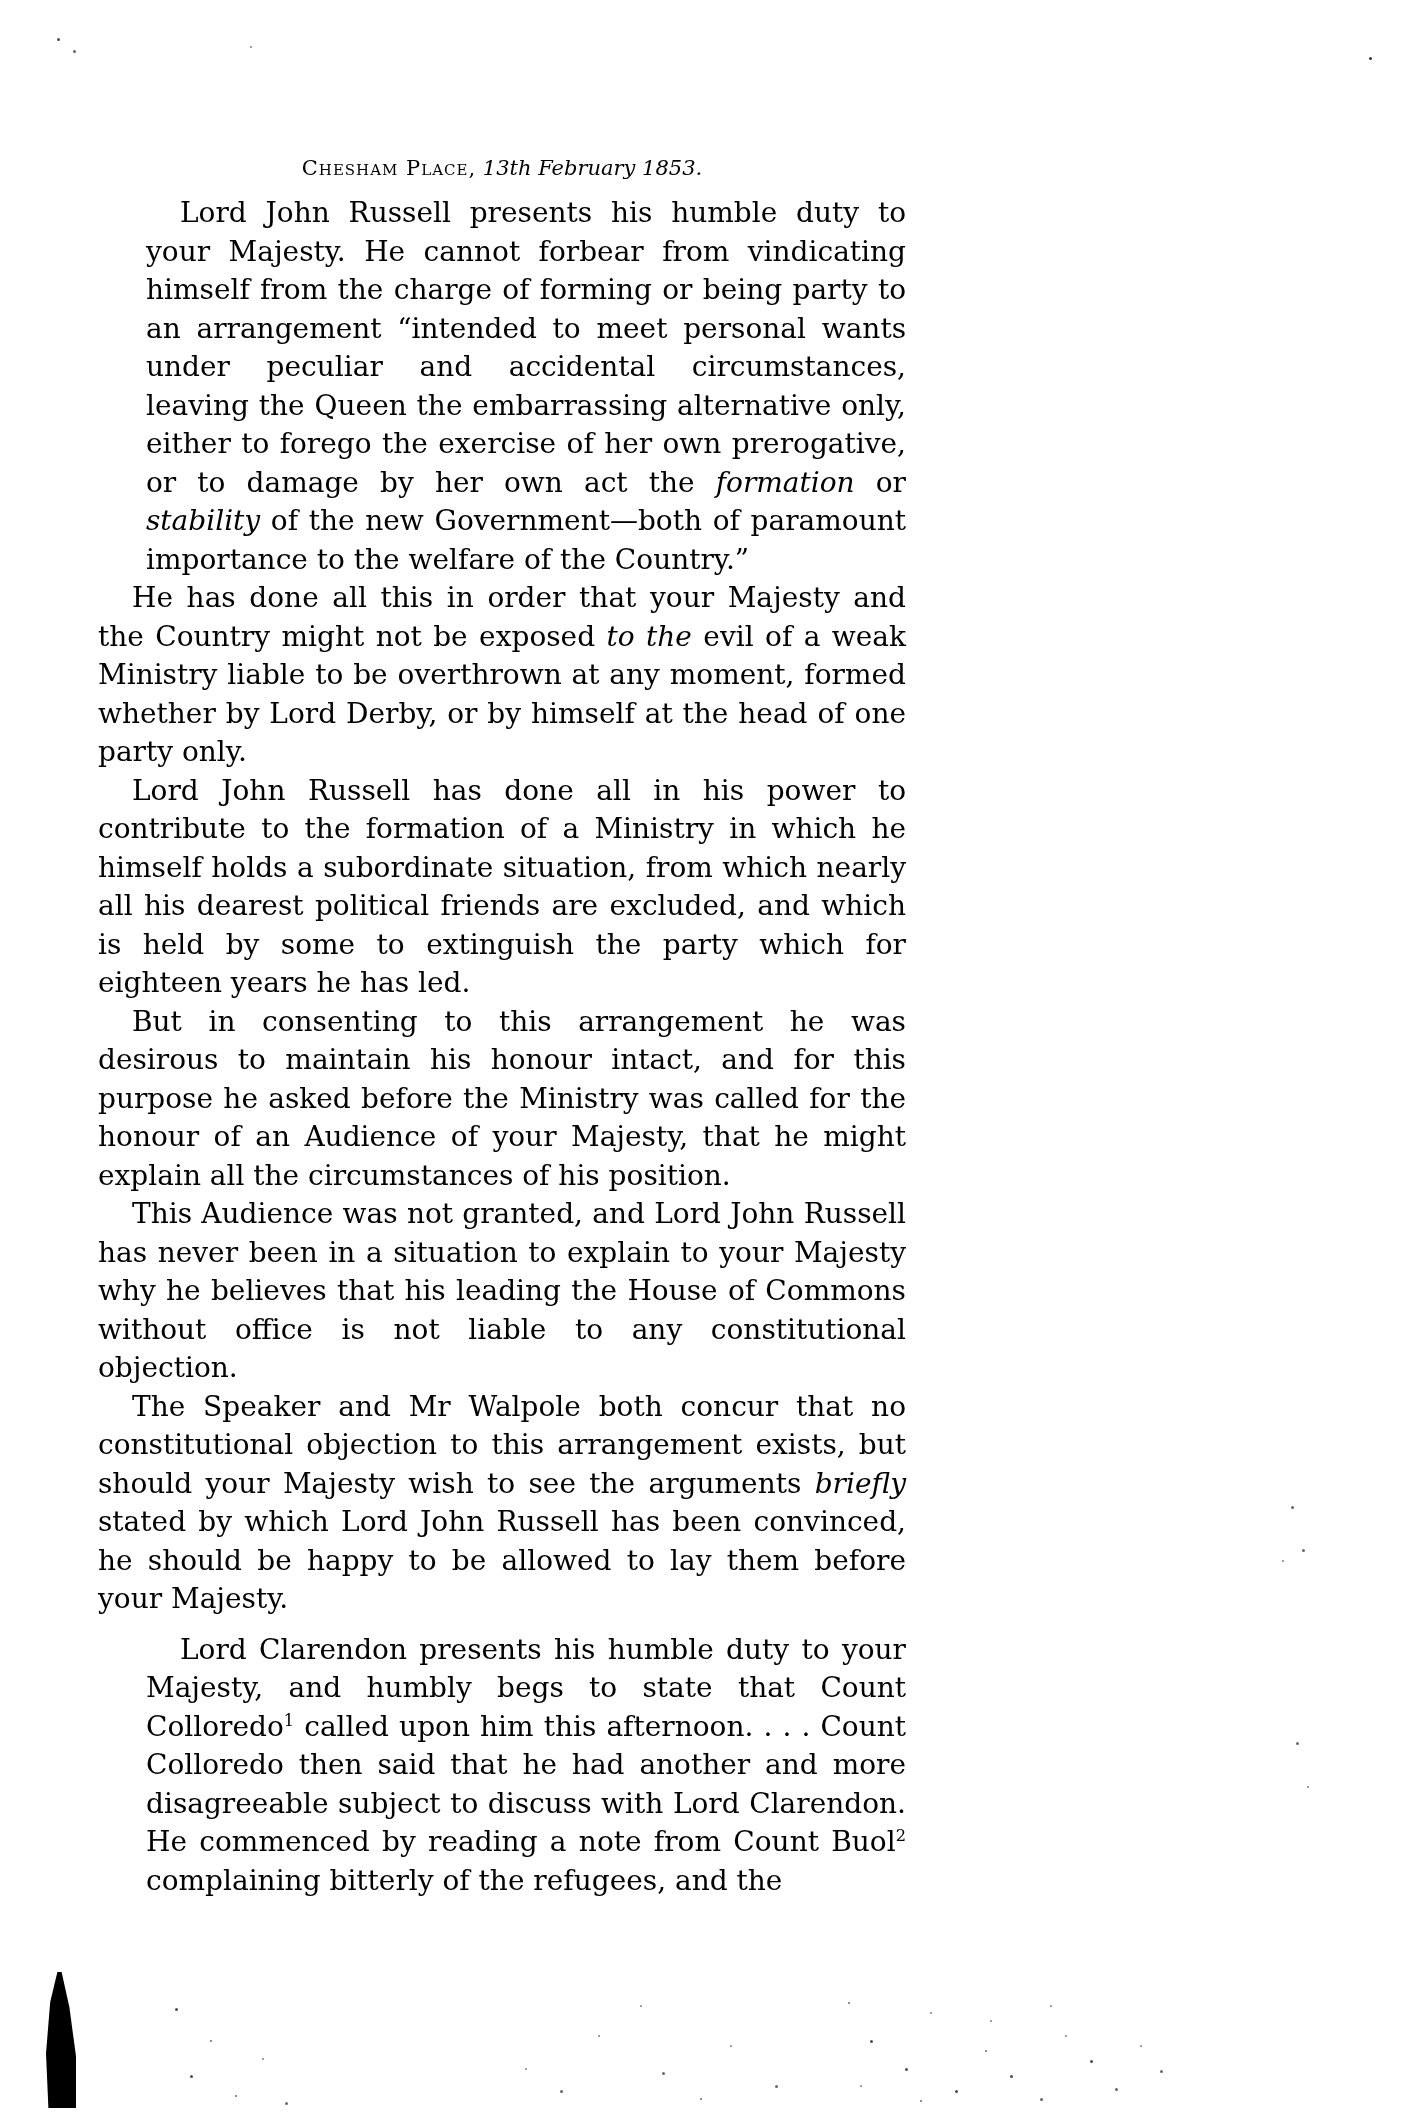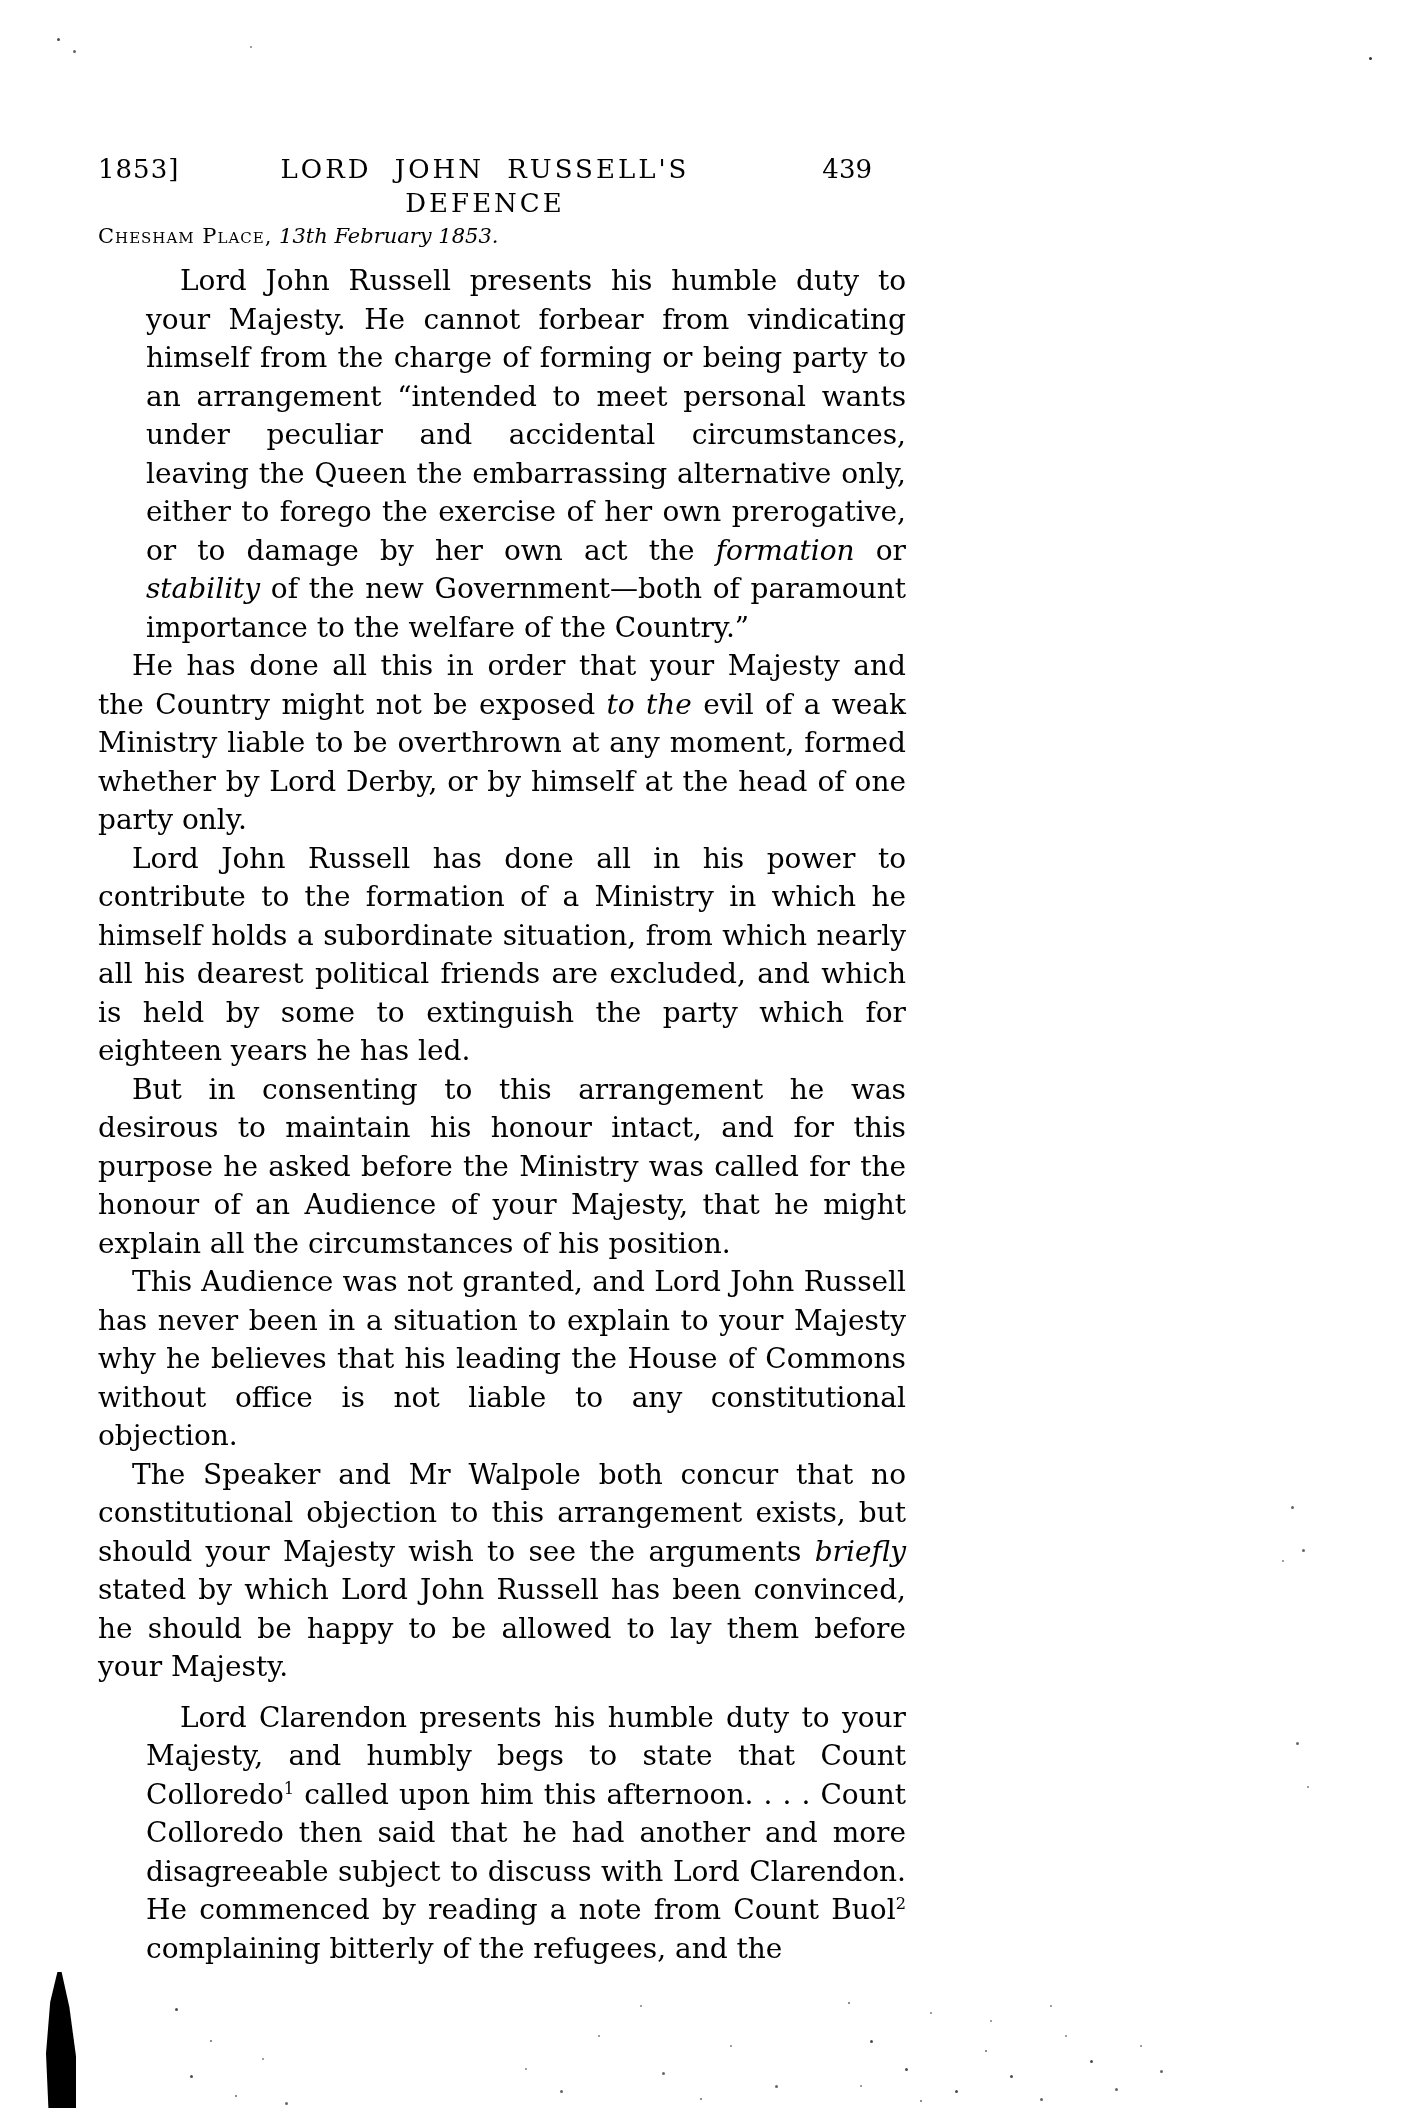--- a/index.html
+++ b/index.html
@@ -20,21 +20,21 @@
   .hdr-year{width:130px;letter-spacing:1px;}
   .hdr-title{flex:1;text-align:center;letter-spacing:3px;word-spacing:12px;}
   .hdr-page{width:130px;text-align:right;padding-right:34px;}
   
   .letter-heading{
     text-align:center;font-style:italic;font-weight:normal;
     font-size:29px;line-height:38px;margin:26px 0 0 0;word-spacing:5px;
   }
   .letter2-heading{margin-top:72px;}
   .dateline{
-    text-align:left;font-size:21px;line-height:28px;margin:2px 0 0 0;
+    text-align:center;font-size:21px;line-height:28px;margin:2px 0 0 0;
   }
   .dateline .place{font-variant:small-caps;letter-spacing:1px;}
   .dateline .date{font-style:italic;}
   
   .body-par{
     font-size:28px;line-height:38.5px;
     text-align:justify;text-indent:34px;margin:0;
   }
   .first-par{margin-top:12px;margin-left:48px;}
   .body-par i{font-style:italic;}
@@ -45,25 +45,20 @@
     background:#000;
     clip-path:polygon(38% 0%,52% 0%,78% 26%,100% 62%,100% 100%,8% 100%,0% 60%,14% 22%);
   }
   .speck{position:absolute;background:#000;border-radius:50%;}
 </style>
 </head>
 <body>
 
 <div class="page-column">
 
-  <div class="running-header">
-    <span class="hdr-year">1853]</span>
-    <span class="hdr-title">LORD JOHN RUSSELL'S DEFENCE</span>
-    <span class="hdr-page">439</span>
-  </div>
 
 
   <p class="dateline"><span class="place">Chesham Place,</span> <span class="date">13th February 1853.</span></p>
 
   <p class="body-par first-par"><span>Lord John Russell presents his humble duty to your Majesty. He cannot forbear from vindicating himself from the charge of forming or being party to an arrangement “intended to meet personal wants under peculiar and accidental circumstances, leaving the Queen the embarrassing alternative only, either to forego the exercise of her own prerogative, or to damage by her own act the </span><i>formation</i><span> or </span><i>stability</i><span> of the new Government—both of paramount importance to the welfare of the Country.”</span></p>
   <p class="body-par"><span>He has done all this in order that your Majesty and the Country might not be exposed </span><i>to the</i><span> evil of a weak Ministry liable to be overthrown at any moment, formed whether by Lord Derby, or by himself at the head of one party only.</span></p>
   <p class="body-par"><span>Lord John Russell has done all in his power to contribute to the formation of a Ministry in which he himself holds a subordinate situation, from which nearly all his dearest political friends are excluded, and which is held by some to extinguish the party which for eighteen years he has led.</span></p>
   <p class="body-par"><span>But in consenting to this arrangement he was desirous to maintain his honour intact, and for this purpose he asked before the Ministry was called for the honour of an Audience of your Majesty, that he might explain all the circumstances of his position.</span></p>
   <p class="body-par"><span>This Audience was not granted, and Lord John Russell has never been in a situation to explain to your Majesty why he believes that his leading the House of Commons without office is not liable to any constitutional objection.</span></p>
   <p class="body-par"><span>The Speaker and Mr Walpole both concur that no constitutional objection to this arrangement exists, but should your Majesty wish to see the arguments </span><i>briefly</i><span> stated by which Lord John Russell has been convinced, he should be happy to be allowed to lay them before your Majesty.</span></p>

